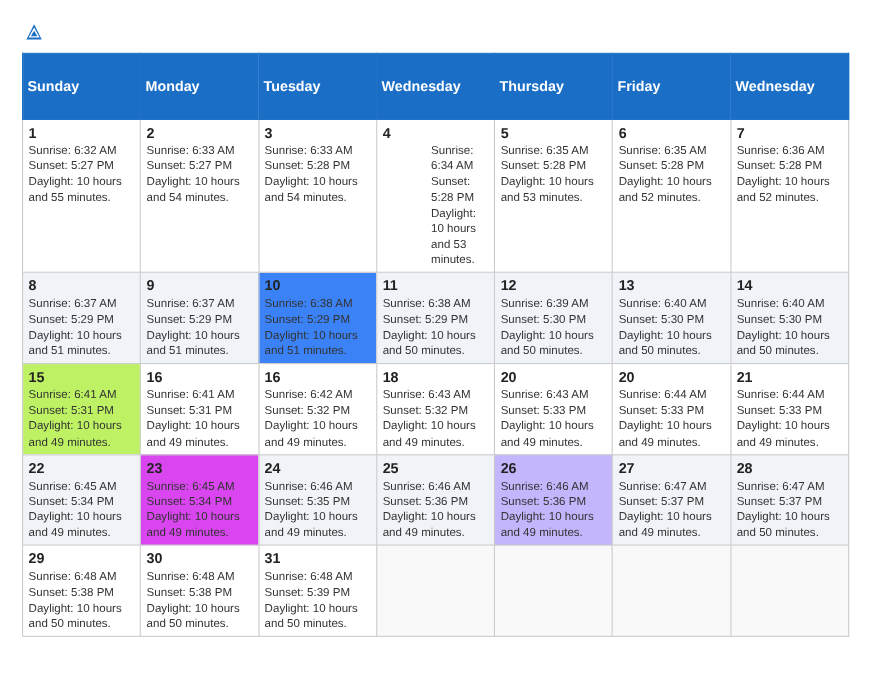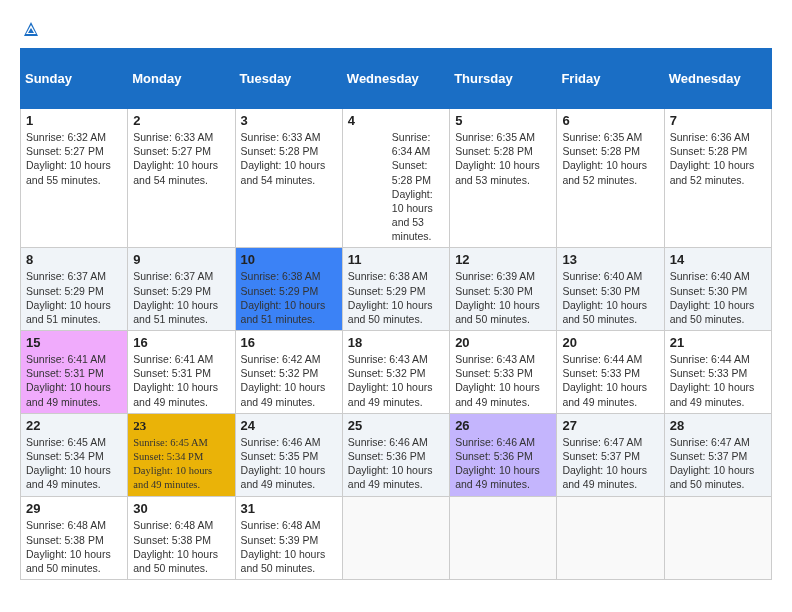--- a/index.html
+++ b/index.html
@@ -216,21 +216,21 @@
         </td>
         <td style="background: rgb(240, 244, 248);">
           <div class="day-number">14</div>
           <div class="day-info" style="white-space: pre-line;">Sunrise: 6:40 AM
 Sunset: 5:30 PM
 Daylight: 10 hours
 and 50 minutes.</div>
         </td>
       </tr>
       <tr style="background: rgb(255, 255, 255);">
-        <td style="background: #f0abfc; margin-top: 40px;">
+        <td style="background: #bef264; margin-top: 40px;">
           <div class="day-number">15</div>
           <div class="day-info" style="white-space: pre-line;">Sunrise: 6:41 AM
 Sunset: 5:31 PM
 Daylight: 10 hours
 and 49 minutes.</div>
         </td>
         <td style="background: rgb(255, 255, 255);">
           <div class="day-number">16</div>
           <div class="day-info" style="white-space: pre-line;">Sunrise: 6:41 AM
 Sunset: 5:31 PM
@@ -274,21 +274,21 @@
         </td>
       </tr>
       <tr style="background: rgb(240, 244, 248);">
         <td style="background: rgb(240, 244, 248);">
           <div class="day-number">22</div>
           <div class="day-info" style="white-space: pre-line;">Sunrise: 6:45 AM
 Sunset: 5:34 PM
 Daylight: 10 hours
 and 49 minutes.</div>
         </td>
-        <td style="background: #eab308; font-family: Liberation Serif, serif;">
+        <td style="background: #d946ef;">
           <div class="day-number">23</div>
           <div class="day-info" style="white-space: pre-line;">Sunrise: 6:45 AM
 Sunset: 5:34 PM
 Daylight: 10 hours
 and 49 minutes.</div>
         </td>
         <td style="background: rgb(240, 244, 248);">
           <div class="day-number">24</div>
           <div class="day-info" style="white-space: pre-line;">Sunrise: 6:46 AM
 Sunset: 5:35 PM

